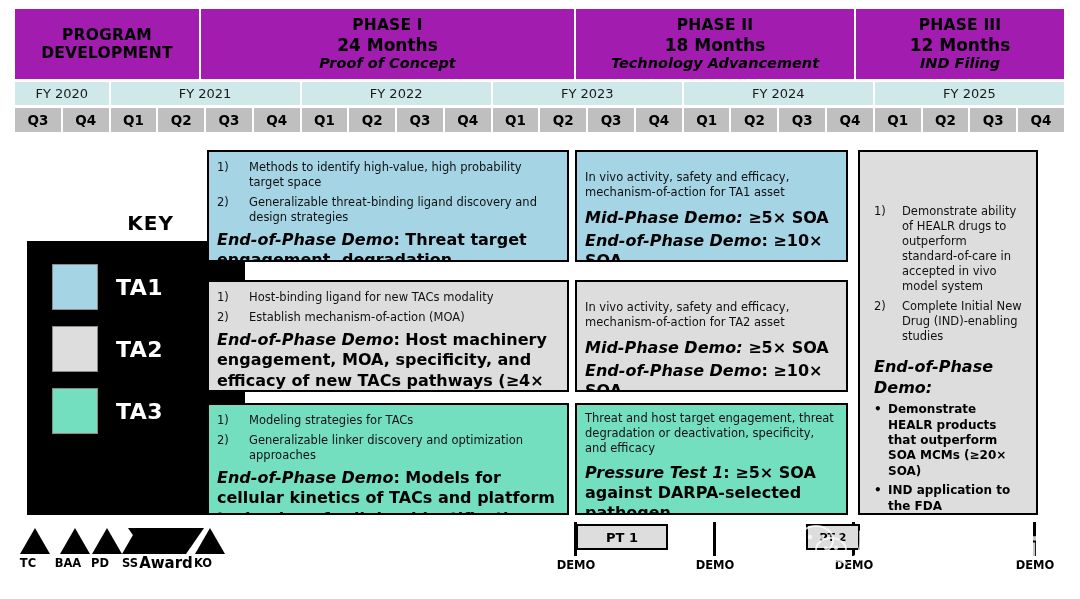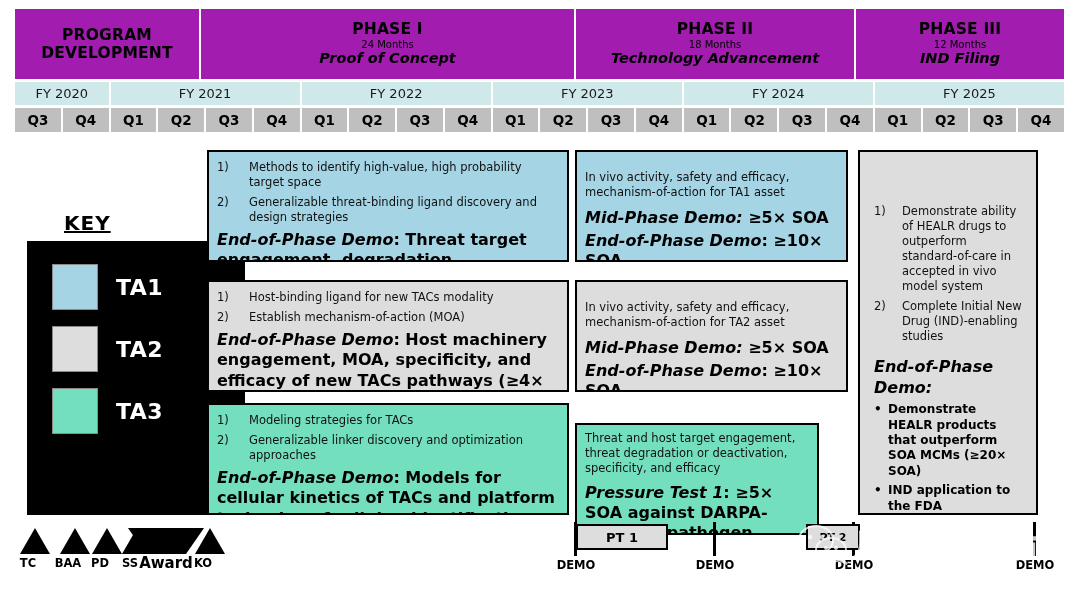--- a/index.html
+++ b/index.html
@@ -39,22 +39,22 @@
     justify-content: center;
     color: #000000;
     line-height: 1.18;
   }
   .phase-cell .p-title {
     font-weight: bold;
     font-size: 15.5px;
     letter-spacing: .2px;
   }
   .phase-cell .p-months {
-    font-weight: normal;
-    font-size: 10px;
+    font-weight: bold;
+    font-size: 17px;
   }
   .phase-cell .p-sub {
     font-weight: bold;
     font-style: italic;
     font-size: 14.5px;
   }
 
   .fy-row {
     position: absolute;
     top: 81px;
@@ -94,25 +94,24 @@
     color: #000000;
     flex: 1 1 0;
   }
 
   
   .key-label {
     position: absolute;
     left: 64px;
     top: 211px;
     width: 110px;
-    text-align: left;
+    text-align: right;
     font-size: 20px;
     font-weight: bold;
     color: #000;
-    text-decoration: underline;
     letter-spacing: 1px;
   }
   .key-shape {
     position: absolute;
     left: 27px;
     top: 241px;
     width: 218px;
     height: 274px;
   }
   .key-shape svg { display: block; }
@@ -399,21 +398,21 @@
   <div class="box ta2" style="left:575px; top:280px; width:273px; height:112px; padding-top:18px;">
     <div class="plain">In vivo activity, safety and efficacy, mechanism-of-action for TA2 asset</div>
     <div class="demo-line">
       <span class="lead">Mid-Phase Demo:</span><span> ≥5× SOA</span>
     </div>
     <div class="demo-line">
       <span class="lead">End-of-Phase Demo</span><span>: ≥10× SOA</span>
     </div>
   </div>
 
-  <div class="box ta3" style="left:575px; top:403px; width:244px; height:112px; padding-top:6px;margin-top:20px;">
+  <div class="box ta3" style="left:575px; top:403px; width:273px; height:112px; padding-top:6px;">
     <div class="plain" style="margin-bottom:6px;">Threat and host target engagement, threat degradation or deactivation, specificity, and efficacy</div>
     <div class="demo-line">
       <span class="lead">Pressure Test 1</span><span>: ≥5× SOA against DARPA-selected pathogen</span>
     </div>
     <div class="demo-line" style="margin-top:5px;">
       <span class="lead">Pressure Test 2</span><span>: ≥10× SOA against DARPA-selected pathogen</span>
     </div>
   </div>
 
   <div class="box ta2" style="left:858px; top:150px; width:180px; height:365px; padding:12px 14px;">

